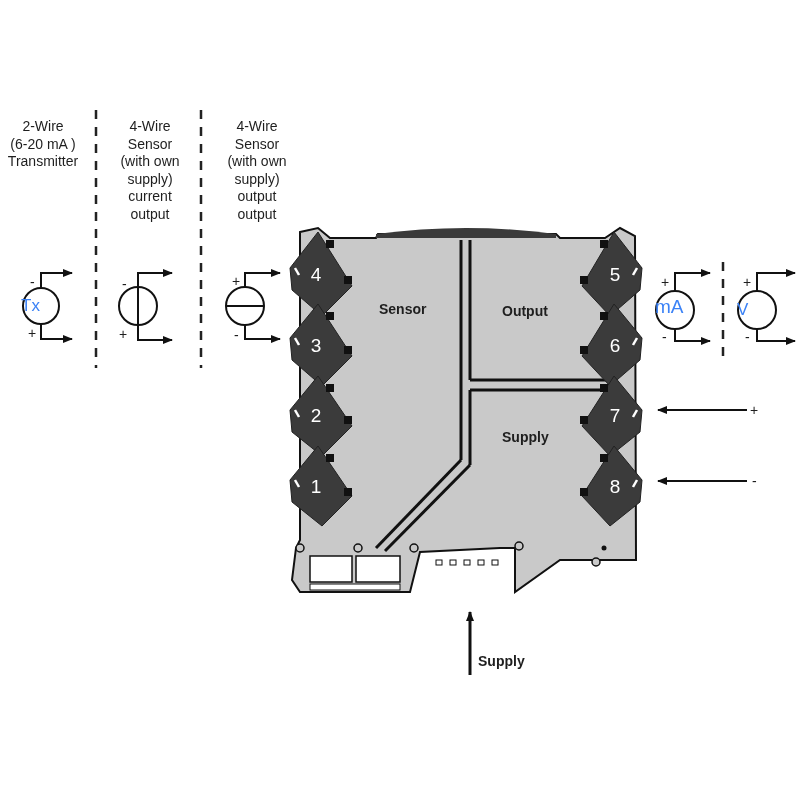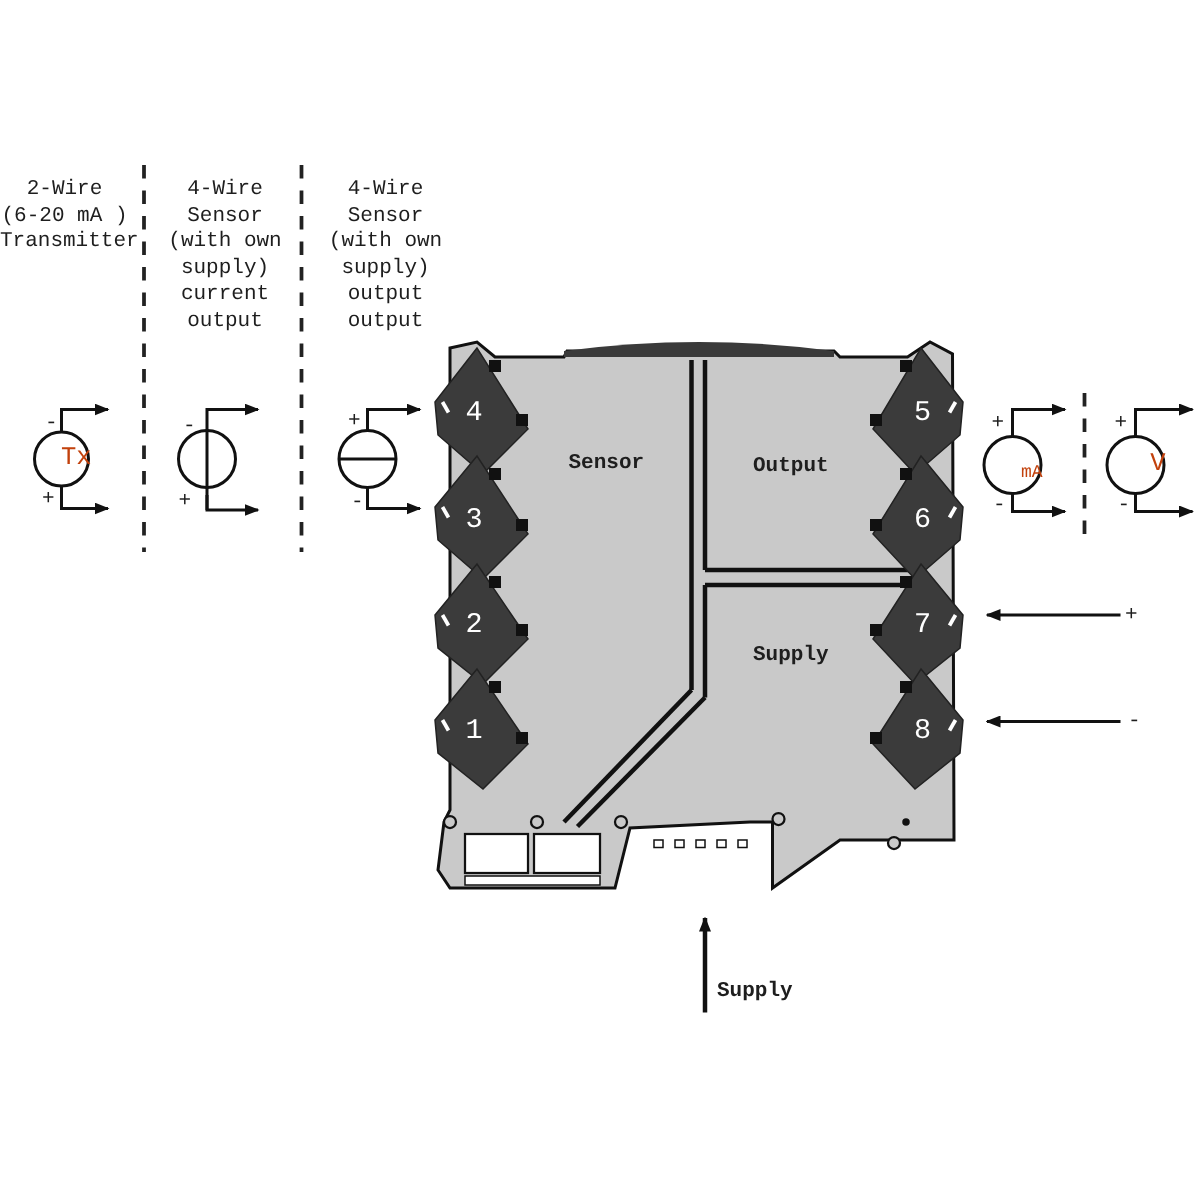--- a/index.html
+++ b/index.html
@@ -1,23 +1,23 @@
 <!DOCTYPE html>
 <html><head>
 <meta charset="utf-8">
 <style>
   html, body { margin:0; padding:0; background:#ffffff; }
   body { width:800px; height:800px; position:relative; overflow:hidden;
          font-family:"Liberation Sans", sans-serif; color:#1a1a1a; }
-  #diagram { position:absolute; left:0; top:0; width:784px; height:800px;font-family:Liberation Mono, monospace; }
+  #diagram { position:absolute; left:0; top:0; width:784px; height:800px; }
   .cap { position:absolute; text-align:center; font-size:14px; line-height:17.5px; color:#1e1e1e; }
   .lbl { position:absolute; font-weight:bold; font-size:14px; color:#1e1e1e; }
   .tnum { position:absolute; color:#ffffff; font-size:19px; width:24px; text-align:center; }
   .sign { position:absolute; font-size:14px; color:#1e1e1e; line-height:14px; }
-  .sym { position:absolute; font-size:17px; color:#c2410c; text-align:right; width:40px; }
+  .sym { position:absolute; font-size:17px; color:#3b82f6; text-align:left; width:40px; }
 </style>
 </head>
 <body>
 
 <div id="diagram">
 
   <svg width="800" height="800" viewBox="0 0 800 800" style="position:absolute;left:0;top:0">
     <defs>
       <marker id="ah" markerWidth="10" markerHeight="8" refX="9" refY="4" orient="auto" markerUnits="userSpaceOnUse">
         <path d="M0,0 L10,4 L0,8 Z" fill="#111"></path>
@@ -161,21 +161,21 @@
   <div class="cap" style="left:214px;top:118px;width:86px">
     <div>4-Wire</div>
     <div>Sensor</div>
     <div>(with own</div>
     <div>supply)</div>
     <div>output</div>
     <div>output</div>
   </div>
 
   <div class="sym" style="left:21px;top:296px">Tx</div>
-  <div class="sym" style="left:655px;top:308px;font-size:12px">mA</div>
+  <div class="sym" style="left:655px;top:296px;font-size:19px">mA</div>
   <div class="sym" style="left:737px;top:300px">V</div>
 
   <div class="sign" style="left:30px;top:275px">-</div>
   <div class="sign" style="left:28px;top:326px">+</div>
   <div class="sign" style="left:122px;top:277px">-</div>
   <div class="sign" style="left:119px;top:327px">+</div>
   <div class="sign" style="left:232px;top:274px">+</div>
   <div class="sign" style="left:234px;top:328px">-</div>
   <div class="sign" style="left:661px;top:275px">+</div>
   <div class="sign" style="left:662px;top:330px">-</div>

